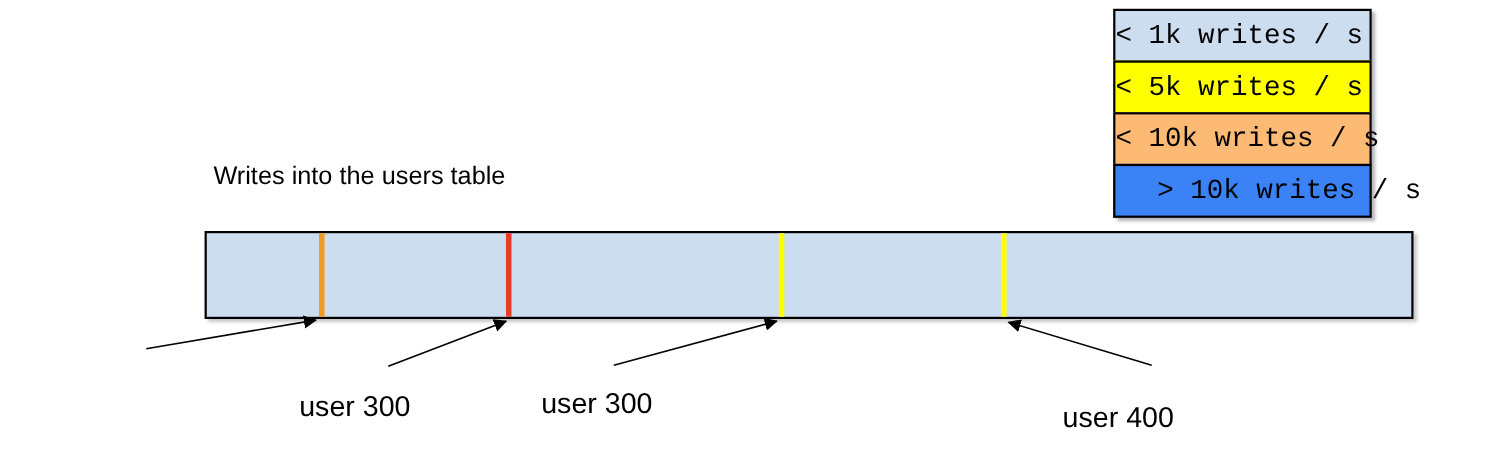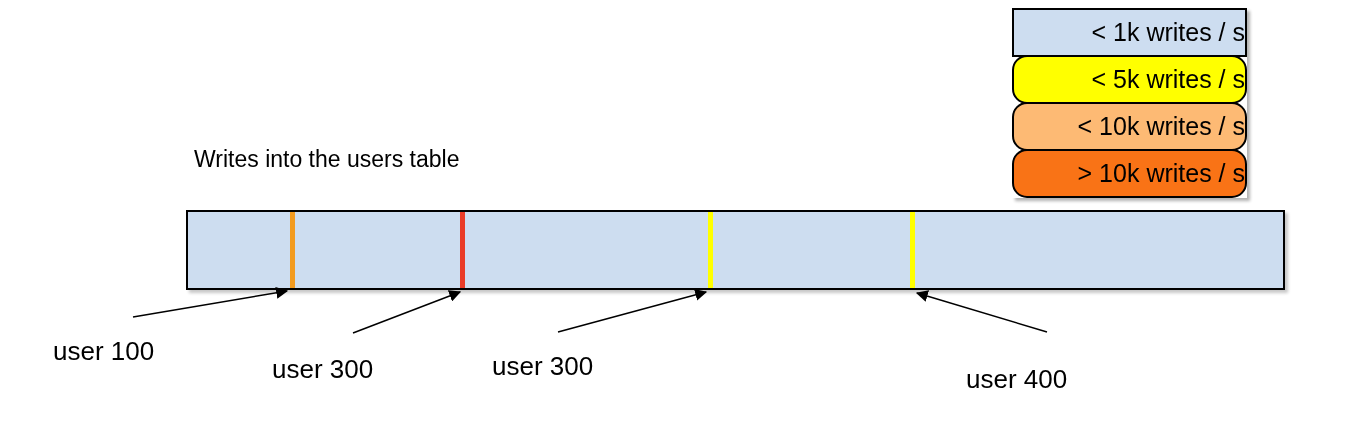--- a/index.html
+++ b/index.html
@@ -26,25 +26,26 @@
     top: 8px;
     width: 235px;
     box-shadow: 3px 3px 3px rgba(0,0,0,0.30);
   }
   .legend-row {
     box-sizing: border-box;
     height: 49px;
     border: 2px solid #000000;
     display: flex;
     align-items: center;
-    justify-content: flex-end;
+    justify-content: flex-start;
     font-size: 25px;
     white-space: nowrap;
+    font-family: Liberation Mono, monospace;
   }
-  .legend-row + .legend-row { margin-top: -2px; border-radius: 15px; }
+  .legend-row + .legend-row { margin-top: -2px; }
   
   .users-bar {
     position: absolute;
     left: 186px;
     top: 210px;
     width: 1099px;
     height: 80px;
     box-sizing: border-box;
     border: 2px solid #000000;
     box-shadow: 3px 3px 3px rgba(0,0,0,0.22);
@@ -88,21 +89,21 @@
   <div class="legend">
     <div class="legend-row" style="background-color: rgb(205, 221, 240);">
       <span>&lt; 1k writes / s</span>
     </div>
     <div class="legend-row" style="background-color: rgb(255, 255, 0);">
       <span>&lt; 5k writes / s</span>
     </div>
     <div class="legend-row" style="background-color: #fdba74;">
       <span>&lt; 10k writes / s</span>
     </div>
-    <div class="legend-row" style="background-color: #f97316;">
+    <div class="legend-row" style="background-color: #3b82f6; padding-left: 38px;">
       <span>&gt; 10k writes / s</span>
     </div>
   </div>
 
   <div class="users-bar" style="background-color: rgb(205, 221, 240);">
     <div class="marker marker-user-100" style="background-color: rgb(242, 155, 32);"></div>
     <div class="marker marker-user-200" style="background-color: rgb(234, 59, 39);"></div>
     <div class="marker marker-user-300" style="background-color: rgb(255, 255, 0);"></div>
     <div class="marker marker-user-400" style="background-color: rgb(255, 255, 0);"></div>
   </div>
@@ -112,18 +113,17 @@
       <marker id="arrowhead" viewBox="0 0 10 10" refX="9" refY="5" markerWidth="8" markerHeight="8" orient="auto-start-reverse">
         <path d="M0,0 L10,5 L0,10 z" fill="#000000"></path>
       </marker>
     </defs>
     <line x1="133" y1="317" x2="287" y2="291" stroke="#000000" stroke-width="1.5" marker-end="url(#arrowhead)"></line>
     <line x1="353" y1="333" x2="460" y2="292" stroke="#000000" stroke-width="1.5" marker-end="url(#arrowhead)"></line>
     <line x1="558" y1="332" x2="706" y2="292" stroke="#000000" stroke-width="1.5" marker-end="url(#arrowhead)"></line>
     <line x1="1047" y1="332" x2="917" y2="293" stroke="#000000" stroke-width="1.5" marker-end="url(#arrowhead)"></line>
   </svg>
 
-  <div class="user-label label-user-100">user 100</div>
   <div class="user-label label-user-200">user 300</div>
   <div class="user-label label-user-300">user 300</div>
   <div class="user-label label-user-400">user 400</div>
 
 </div>
 
 </body></html>

